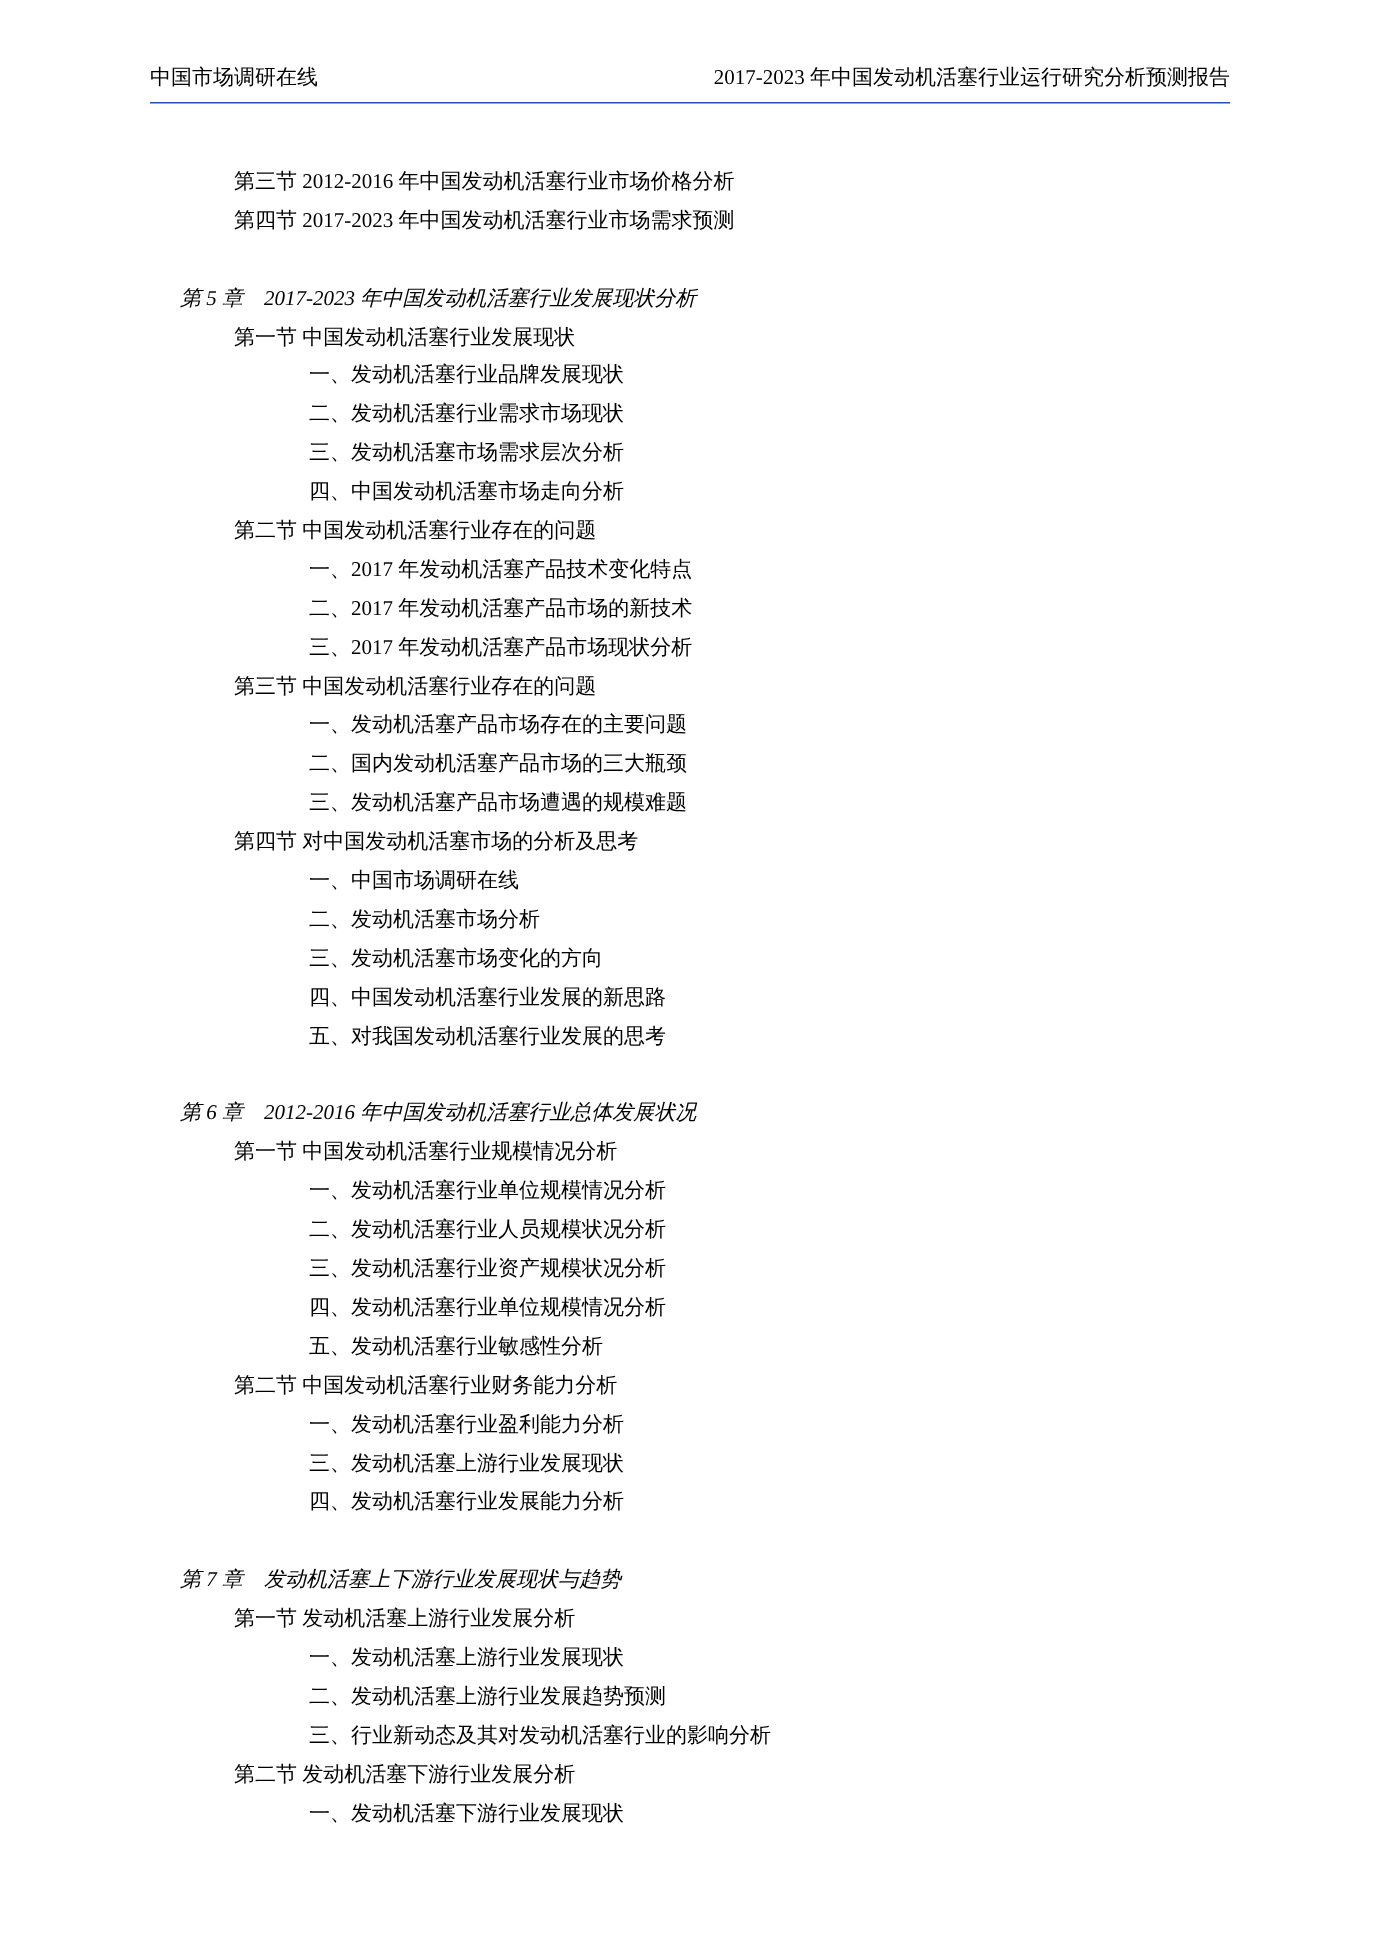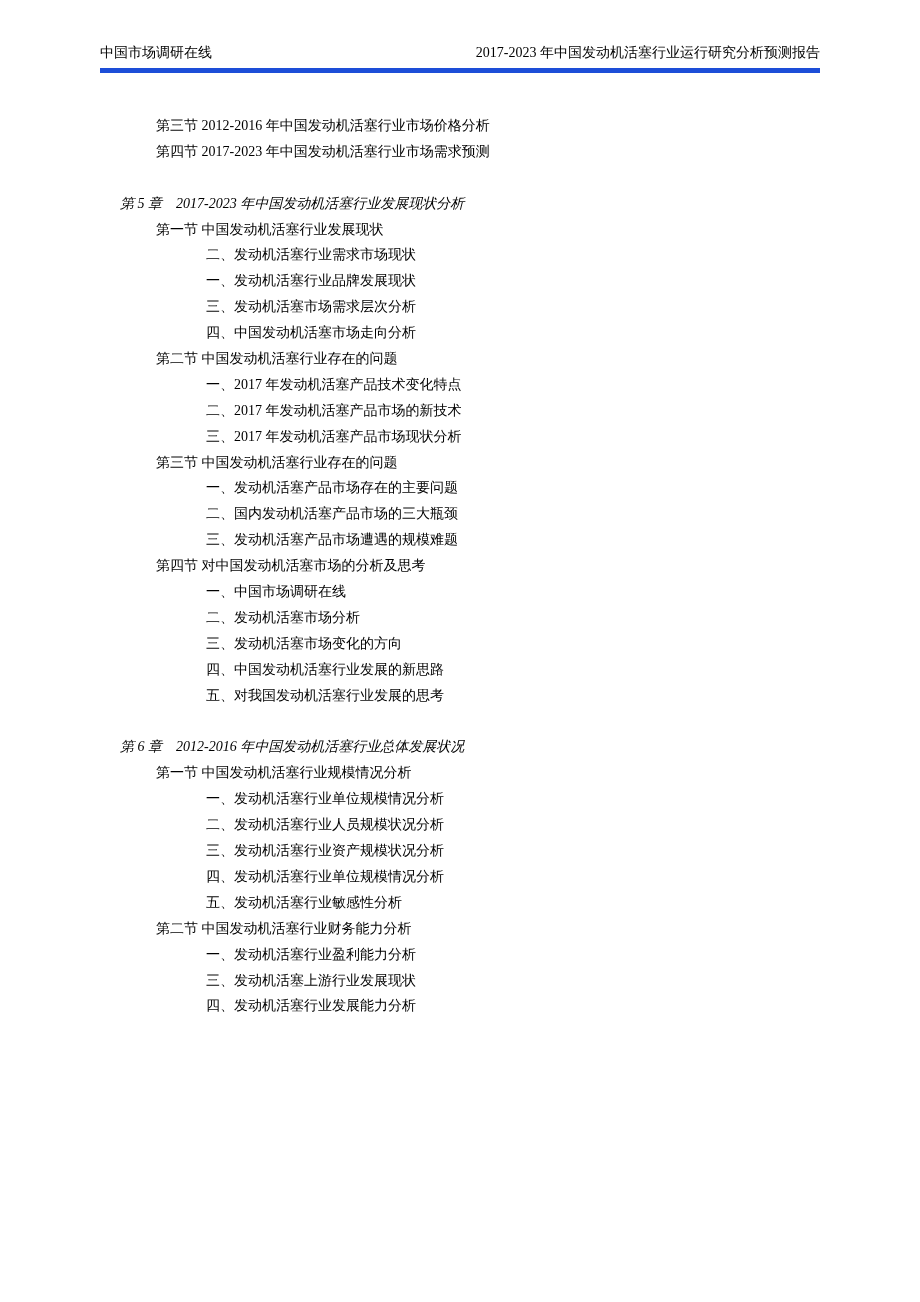--- a/index.html
+++ b/index.html
@@ -12,21 +12,21 @@
     width: 920px;
     line-height: 1.85;
   }
   .page {
     padding: 40px 100px 60px 100px;
     box-sizing: border-box;
   }
   .header {
     display: flex;
     justify-content: space-between;
-    border-bottom: 5px solid #1d4ed8;
+    border-bottom: 1px solid #1d4ed8;
     padding-bottom: 2px;
     margin-bottom: 40px;
     font-size: 14px;
   }
   .content {
     padding-left: 20px;
   }
   .chapter-group {
     margin-bottom: 26px;
   }
@@ -54,22 +54,22 @@
 
     <div class="chapter-group">
       <div class="section">第三节 2012-2016 年中国发动机活塞行业市场价格分析</div>
       <div class="section">第四节 2017-2023 年中国发动机活塞行业市场需求预测</div>
     </div>
 
     <div class="chapter-group">
       <div class="chapter">第 5 章　2017-2023 年中国发动机活塞行业发展现状分析</div>
 
       <div class="section">第一节 中国发动机活塞行业发展现状</div>
+      <div class="item">一、发动机活塞行业品牌发展现状</div>
       <div class="item">二、发动机活塞行业需求市场现状</div>
-      <div class="item">一、发动机活塞行业品牌发展现状</div>
       <div class="item">三、发动机活塞市场需求层次分析</div>
       <div class="item">四、中国发动机活塞市场走向分析</div>
 
       <div class="section">第二节 中国发动机活塞行业存在的问题</div>
       <div class="item">一、2017 年发动机活塞产品技术变化特点</div>
       <div class="item">二、2017 年发动机活塞产品市场的新技术</div>
       <div class="item">三、2017 年发动机活塞产品市场现状分析</div>
 
       <div class="section">第三节 中国发动机活塞行业存在的问题</div>
       <div class="item">一、发动机活塞产品市场存在的主要问题</div>
@@ -93,16 +93,27 @@
       <div class="item">三、发动机活塞行业资产规模状况分析</div>
       <div class="item">四、发动机活塞行业单位规模情况分析</div>
       <div class="item">五、发动机活塞行业敏感性分析</div>
 
       <div class="section">第二节 中国发动机活塞行业财务能力分析</div>
       <div class="item">一、发动机活塞行业盈利能力分析</div>
       <div class="item">三、发动机活塞上游行业发展现状</div>
       <div class="item">四、发动机活塞行业发展能力分析</div>
     </div>
 
+    <div class="chapter-group">
+      <div class="chapter">第 7 章　发动机活塞上下游行业发展现状与趋势</div>
+
+      <div class="section">第一节 发动机活塞上游行业发展分析</div>
+      <div class="item">一、发动机活塞上游行业发展现状</div>
+      <div class="item">二、发动机活塞上游行业发展趋势预测</div>
+      <div class="item">三、行业新动态及其对发动机活塞行业的影响分析</div>
+
+      <div class="section">第二节 发动机活塞下游行业发展分析</div>
+      <div class="item">一、发动机活塞下游行业发展现状</div>
+    </div>
 
   </div>
 
 </div>
 
 </body></html>

